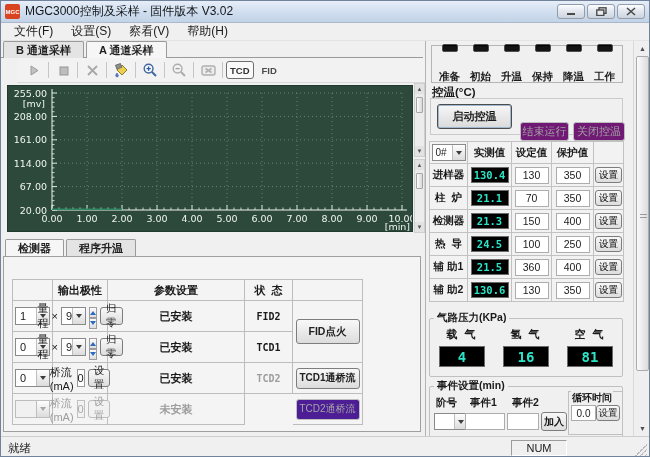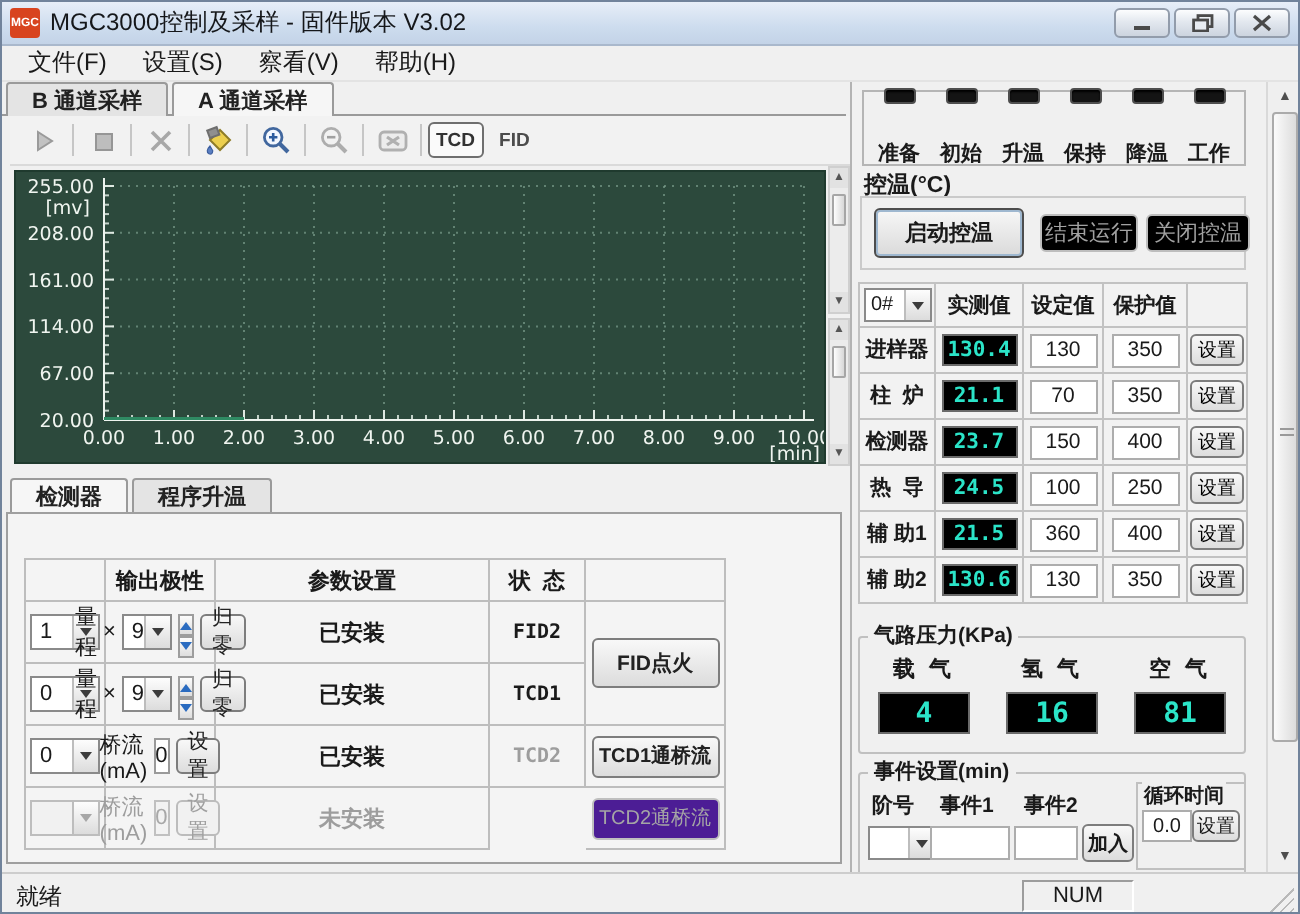--- a/index.html
+++ b/index.html
@@ -26,21 +26,21 @@
 
   
   .left { position:absolute; left:0; top:40px; width:424px; height:395px; }
   .chan-tabs { position:absolute; left:2px; top:0; height:17px; display:flex; }
   .tab { height:17px; padding:1px 12px 0; font-size:11px; font-weight:bold; color:#222;
     background:#e4e4e4; border:1px solid #9a9a9a; border-bottom:none; border-radius:2px 2px 0 0; margin-right:2px;
     display:flex; align-items:center; }
   .tab.active { background:#f6f6f6; position:relative; z-index:2; }
   .tabs-base { position:absolute; left:0; top:16px; width:422px; height:1px; background:#ffffff; border-top:1px solid #9a9a9a; }
 
-  .toolbar { position:absolute; left:4px; top:17px; width:424px; height:25px; background:#f2f2f2;
+  .toolbar { position:absolute; left:16px; top:17px; width:424px; height:25px; background:#f2f2f2;
     display:flex; align-items:center; padding-left:6px; border-bottom:1px solid #dadada; }
   .tbtn { width:22px; height:20px; display:flex; align-items:center; justify-content:center; }
   .sep { width:1px; height:16px; background:#c6c6c6; margin:0 3px; }
   .tcd-btn { min-width:27px; height:18px; border:1px solid #6f6f6f; border-radius:3px; background:#fafafa;
     font-size:9.5px; font-weight:bold; color:#333; display:flex; align-items:center; justify-content:center; padding:0 3px; }
   .fid-btn { font-size:9.5px; font-weight:bold; color:#4c4c4c; padding:0 8px; }
   .lcd-top { position:absolute; right:2px; top:2px; width:108px; height:20px;
     background:linear-gradient(#9b9d52,#7e8037); border:1px solid #55571f;
     box-shadow:inset 1px 1px 2px rgba(0,0,0,.45); display:flex; align-items:center; justify-content:flex-end; padding-right:16px; }
   .lcd-top .v { font-family:"DejaVu Sans Mono",monospace; font-weight:bold; font-size:15px; color:#38f238; line-height:18px; }
@@ -108,21 +108,21 @@
   .led { width:16px; height:8px; background:#141414; border:1px solid #4e4e4e; border-radius:2px; box-shadow:inset 0 1px 1px #000; }
   .ind-label { font-size:10.5px; font-weight:bold; }
 
   .temp-title { position:absolute; left:6px; top:44px; font-size:11.5px; font-weight:bold; }
   .tc-box { position:absolute; left:4px; top:57px; width:193px; height:37px; border:1px solid #cacaca; }
   .btn { border:1px solid #7d7d7d; border-radius:3px; background:linear-gradient(#f7f7f7,#dadada);
     display:flex; align-items:center; justify-content:center; font-size:11px; color:#1a1a1a; position:absolute; }
   .btn.primary { left:6px; top:5px; width:75px; height:25px; font-weight:bold; border:1px solid #4d4d4d; box-shadow:0 0 0 1px #9fb8d0 inset; }
   .btn.d2 { left:89px; top:8px; width:49px; height:19px; }
   .btn.d3 { left:142px; top:8px; width:52px; height:19px; }
-  .btn.dis { color:#a2a2a2; border-color:#bdbdbd; background:#000000; box-shadow:none; }
+  .btn.dis { color:#a2a2a2; border-color:#bdbdbd; background:#701a75; box-shadow:none;margin-top:15px; }
 
   .temp-table { position:absolute; left:3px; top:100px; display:grid; grid-template-columns:38px 44px 40px 42px 30px;
     grid-template-rows:22px repeat(6,23px); border-top:1px solid #c2c2c2; border-left:1px solid #c2c2c2; background:#f2f2f2; }
   .tcell { border-right:1px solid #c2c2c2; border-bottom:1px solid #c2c2c2; display:flex; align-items:center; justify-content:center;
     font-size:10.5px; padding:0 1px; }
   .tcell.hd { font-weight:bold; font-size:10.5px; }
   .tname { white-space:pre; font-weight:bold; font-size:10.5px; }
   .lcd-cell { width:38px; height:16px; background:#000; border:1px solid #6a6a6a;
     display:flex; align-items:center; justify-content:center; font-family:"DejaVu Sans Mono",monospace; font-weight:bold; font-size:10.5px; }
   .val-box { width:34px; height:17px; background:#fff; border:1px solid #adadad; display:flex; align-items:center; justify-content:center; font-size:10.5px; }
@@ -568,21 +568,21 @@
         <div class="tcell">
           <div class="val-box">350</div>
         </div>
         <div class="tcell">
           <button class="set-btn">设置</button>
         </div>
         <div class="tcell">
           <span class="tname">检测器</span>
         </div>
         <div class="tcell">
-          <div class="lcd-cell" style="color: rgb(43, 228, 200);">23.7</div>
+          <div class="lcd-cell" style="color: rgb(43, 228, 200);">21.3</div>
         </div>
         <div class="tcell">
           <div class="val-box">150</div>
         </div>
         <div class="tcell">
           <div class="val-box">400</div>
         </div>
         <div class="tcell">
           <button class="set-btn">设置</button>
         </div>

